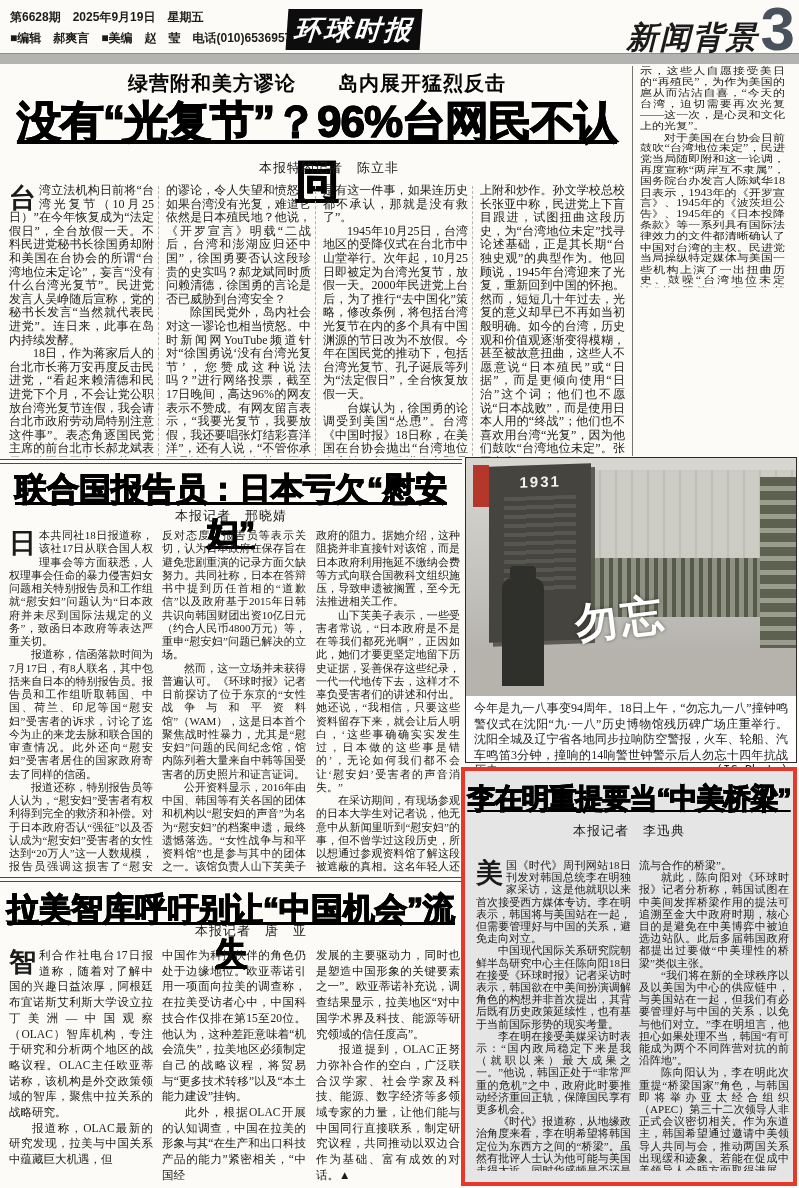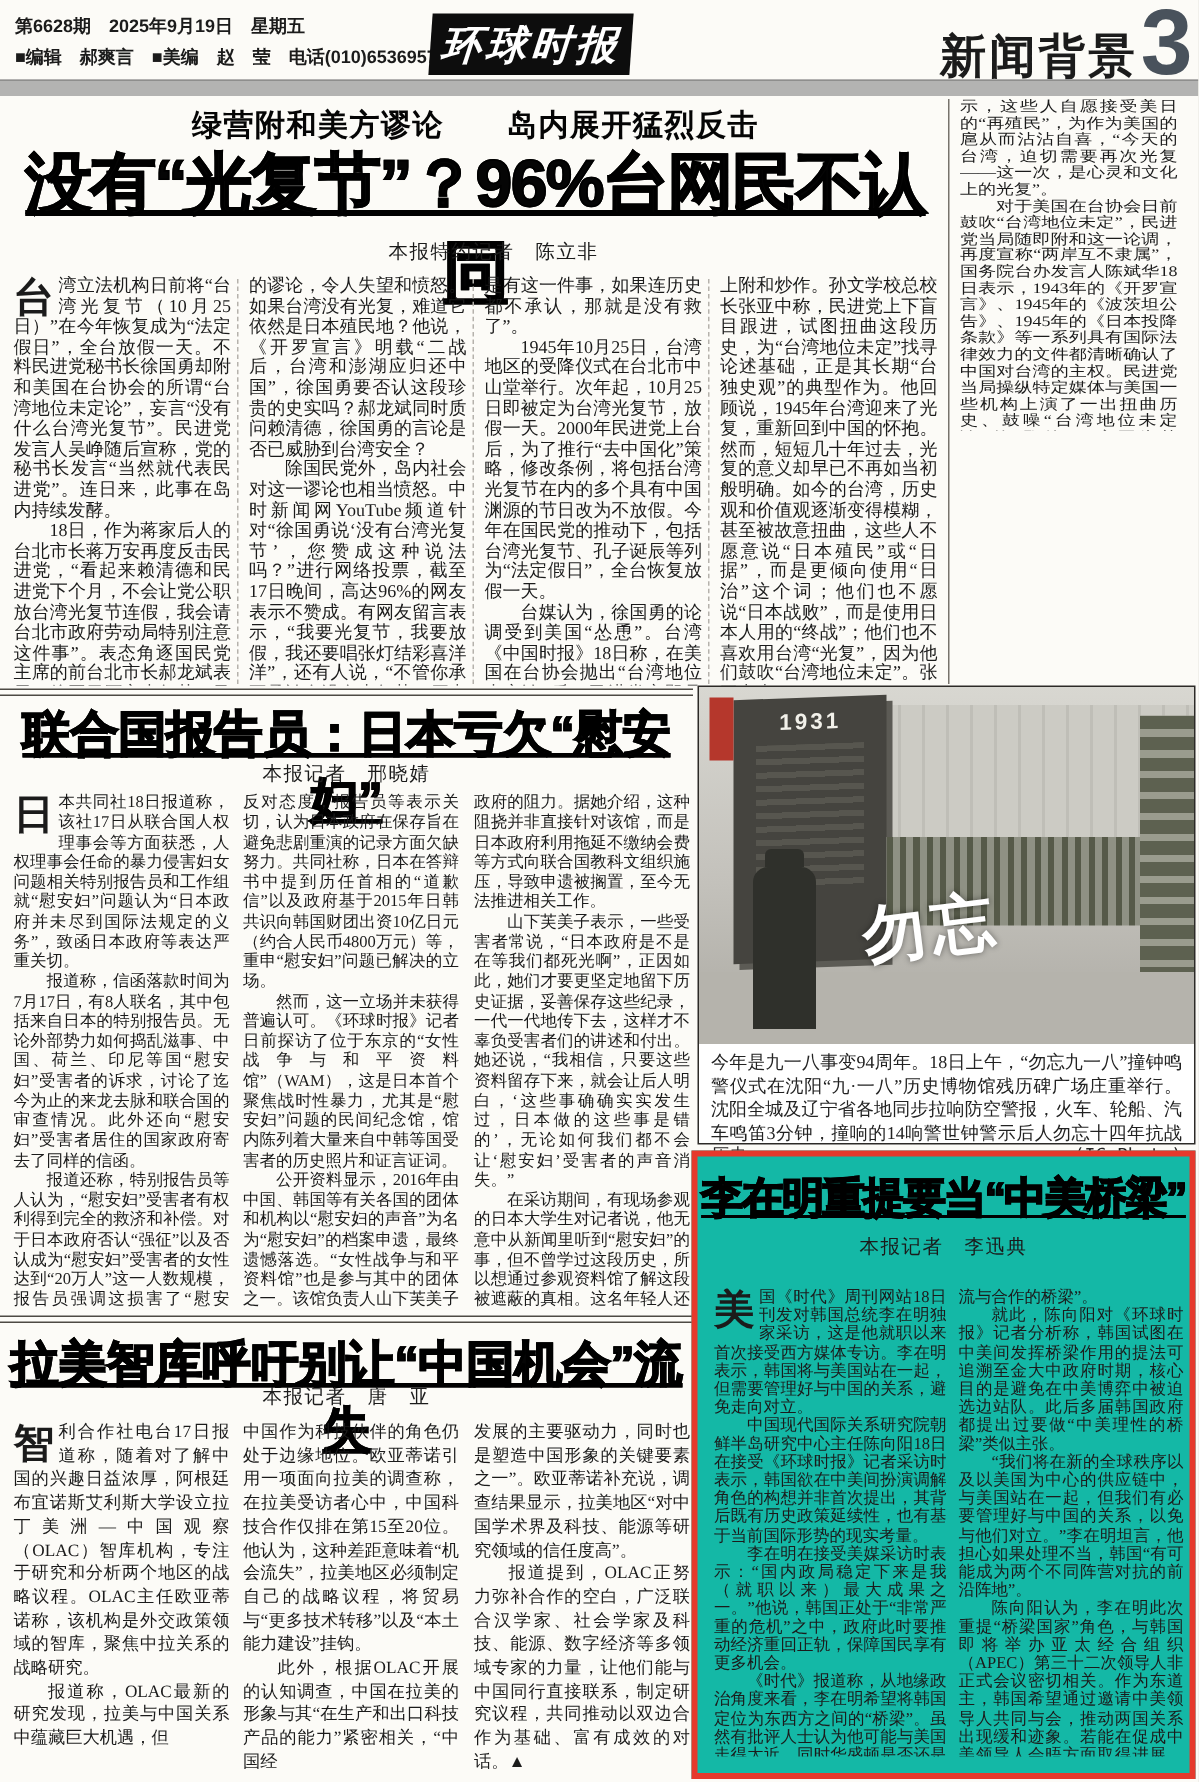--- a/index.html
+++ b/index.html
@@ -6,21 +6,21 @@
   #page{position:relative;width:799px;height:1188px;margin:0 auto;background:#fcfbf7;
         font-family:"Liberation Serif","DejaVu Serif",serif;color:#1b1b1b;overflow:hidden;}
   .sans{font-family:"Liberation Sans","DejaVu Sans",sans-serif;}
   
   .issue-line{position:absolute;left:10px;top:9px;font-size:12px;font-weight:bold;white-space:nowrap;}
   .editor-line{position:absolute;left:10px;top:30px;font-size:12px;font-weight:bold;white-space:nowrap;}
   .logo{position:absolute;left:287px;top:9px;width:134px;height:41px;background:#0d0d0d;color:#fff;
         display:flex;align-items:center;justify-content:center;font-size:27px;font-weight:bold;
         font-style:italic;letter-spacing:3px;transform:skewX(-4deg);}
   .section-wrap{position:absolute;right:4px;top:0;display:flex;align-items:flex-start;}
-  .section-label{font-size:31px;font-weight:900;letter-spacing:2px;margin-top:17px;}
+  .section-label{font-size:31px;font-weight:900;letter-spacing:2px;margin-top:17px;font-style:italic;}
   .page-num{font-size:62px;font-weight:900;line-height:0.95;color:#49525c;margin-left:2px;}
   .gray-bar{position:absolute;left:0;top:53px;width:799px;height:10px;background:#b3b3b2;border-top:1px solid #8e8e8d;}
   
   .headline{position:absolute;text-align:center;font-family:"Liberation Sans","DejaVu Sans",sans-serif;
             font-weight:900;color:#050505;}
   .heavy{-webkit-text-stroke:1.1px #000;text-shadow:0 0 .6px #000;text-decoration:underline;}
   .byline{position:absolute;text-align:center;font-size:13px;letter-spacing:1px;}
   .col{position:absolute;text-align:justify;overflow:hidden;}
   .col p{margin:0;text-indent:2em;}
   .col.lead .paras p:first-child,.col.cont .paras p:first-child{text-indent:0;}
@@ -63,21 +63,21 @@
            border-radius:10px 10px 0 0;}
   .ph-officer:before{content:"";position:absolute;left:8px;top:-12px;width:26px;height:12px;
            background:#2f302b;border-radius:4px 4px 0 0;}
   .ph-flag{position:absolute;left:2%;top:3%;width:16px;height:42px;background:#b5372c;}
   .wuwang{position:absolute;left:33%;top:56%;font-size:42px;font-weight:bold;color:#fff;
           transform:rotate(-7deg);letter-spacing:4px;text-shadow:0 0 4px rgba(0,0,0,.45);}
   .caption{padding:5px 8px 4px;font-size:12px;line-height:15.6px;text-align:justify;color:#222;}
   .credit{float:right;font-family:"DejaVu Sans Mono","Liberation Mono",monospace;font-size:12px;}
   
   .red-box{position:absolute;left:461px;top:767px;width:336px;height:419px;box-sizing:border-box;
-           border:4px solid #e6392c;background:#14b8a6;}
+           border:4px solid #e6392c;background:#e5e5e5;}
   .red-box .headline{position:relative;margin-top:9px;font-size:28px;letter-spacing:-1px;}
   .red-box .byline{position:relative;display:block;margin-top:4px;text-align:center;}
   .a4 .col{font-size:11px;line-height:12.2px;height:312px;top:88px;}
   .a4c1{left:11px;width:155px;}
   .a4c2{left:174px;width:150px;}
 </style>
 </head>
 <body>
 
 <div id="page">
@@ -138,21 +138,21 @@
 
   <div class="dbl-rule" style="left:0;top:459px;width:462px;"></div>
 
   <div class="a2">
     <div class="headline heavy" style="left:0;top:468px;width:462px;font-size:32px;">联合国报告员：日本亏欠“慰安妇”</div>
     <div class="byline" style="left:0;top:507px;width:462px;">本报记者　邢晓婧</div>
     <div class="col lead a2c1">
       <span class="dropcap">日</span>
       <div class="paras">
           <p>本共同社18日报道称，该社17日从联合国人权理事会等方面获悉，人权理事会任命的暴力侵害妇女问题相关特别报告员和工作组就“慰安妇”问题认为“日本政府并未尽到国际法规定的义务”，致函日本政府等表达严重关切。</p>
-          <p>报道称，信函落款时间为7月17日，有8人联名，其中包括来自日本的特别报告员。无论外部势力如何捣乱滋事、中国、荷兰、印尼等国“慰安妇”受害者的诉求，讨论了迄今为止的来龙去脉和联合国的审查情况。此外还向“慰安妇”受害者居住的国家政府寄去了同样的信函。</p>
+          <p>报道称，信函落款时间为7月17日，有8人联名，其中包括来自日本的特别报告员。报告员和工作组听取韩国、中国、荷兰、印尼等国“慰安妇”受害者的诉求，讨论了迄今为止的来龙去脉和联合国的审查情况。此外还向“慰安妇”受害者居住的国家政府寄去了同样的信函。</p>
           <p>报道还称，特别报告员等人认为，“慰安妇”受害者有权利得到完全的救济和补偿。对于日本政府否认“强征”以及否认成为“慰安妇”受害者的女性达到“20万人”这一人数规模，报告员强调这损害了“慰安妇”受害者的尊严。有关日本政府针对设置象征“慰安妇”受害者的少女像的</p>
         </div>
     </div>
     <div class="col cont a2c2">
         <div class="paras">
           <p>反对态度，报告员等表示关切，认为日本政府在保存旨在避免悲剧重演的记录方面欠缺努力。共同社称，日本在答辩书中提到历任首相的“道歉信”以及政府基于2015年日韩共识向韩国财团出资10亿日元（约合人民币4800万元）等，重申“慰安妇”问题已解决的立场。</p>
           <p>然而，这一立场并未获得普遍认可。《环球时报》记者日前探访了位于东京的“女性战争与和平资料馆”（WAM），这是日本首个聚焦战时性暴力，尤其是“慰安妇”问题的民间纪念馆，馆内陈列着大量来自中韩等国受害者的历史照片和证言证词。</p>
           <p>公开资料显示，2016年由中国、韩国等有关各国的团体和机构以“慰安妇的声音”为名为“慰安妇”的档案申遗，最终遗憾落选。“女性战争与和平资料馆”也是参与其中的团体之一。该馆负责人山下芙美子在接受《环球时报》记者采访时表示，在各方努力申遗的过程中，遭到来自日本</p>
         </div>
       </div>
@@ -162,21 +162,21 @@
           <p>山下芙美子表示，一些受害者常说，“日本政府是不是在等我们都死光啊”，正因如此，她们才要更坚定地留下历史证据，妥善保存这些纪录，一代一代地传下去，这样才不辜负受害者们的讲述和付出。她还说，“我相信，只要这些资料留存下来，就会让后人明白，‘这些事确确实实发生过，日本做的这些事是错的’，无论如何我们都不会让‘慰安妇’受害者的声音消失。”</p>
           <p>在采访期间，有现场参观的日本大学生对记者说，他无意中从新闻里听到“慰安妇”的事，但不曾学过这段历史，所以想通过参观资料馆了解这段被遮蔽的真相。这名年轻人还说，“不了解包括‘慰安妇’问题在内的历史全貌，就无法真正理解当下的国际形势。”▲</p>
         </div>
       </div>
   </div>
 
   <div class="dbl-rule" style="left:0;top:877px;width:462px;"></div>
 
   <div class="a3">
     <div class="headline heavy" style="left:0;top:888px;width:462px;font-size:32px;">拉美智库呼吁别让“中国机会”流失</div>
-    <div class="byline" style="left:0;top:922px;width:462px;">本报记者　唐　亚</div>
+    <div class="byline" style="left:0;top:922px;width:462px;padding-left:20px;">本报记者　唐　亚</div>
     <div class="col lead a3c1">
       <span class="dropcap">智</span>
       <div class="paras">
           <p>利合作社电台17日报道称，随着对了解中国的兴趣日益浓厚，阿根廷布宜诺斯艾利斯大学设立拉丁美洲—中国观察（OLAC）智库机构，专注于研究和分析两个地区的战略议程。OLAC主任欧亚蒂诺称，该机构是外交政策领域的智库，聚焦中拉关系的战略研究。</p>
           <p>报道称，OLAC最新的研究发现，拉美与中国关系中蕴藏巨大机遇，但</p>
         </div>
     </div>
     <div class="col cont a3c2">
         <div class="paras">
           <p>中国作为科技伙伴的角色仍处于边缘地位。欧亚蒂诺引用一项面向拉美的调查称，在拉美受访者心中，中国科技合作仅排在第15至20位。他认为，这种差距意味着“机会流失”，拉美地区必须制定自己的战略议程，将贸易与“更多技术转移”以及“本土能力建设”挂钩。</p>

